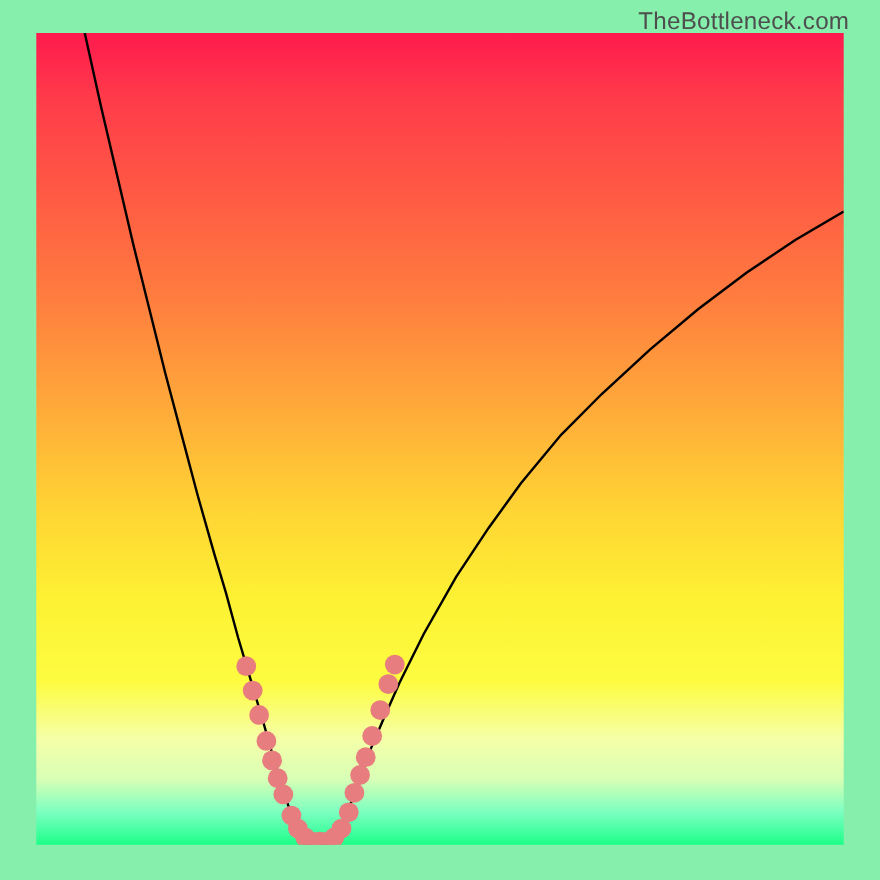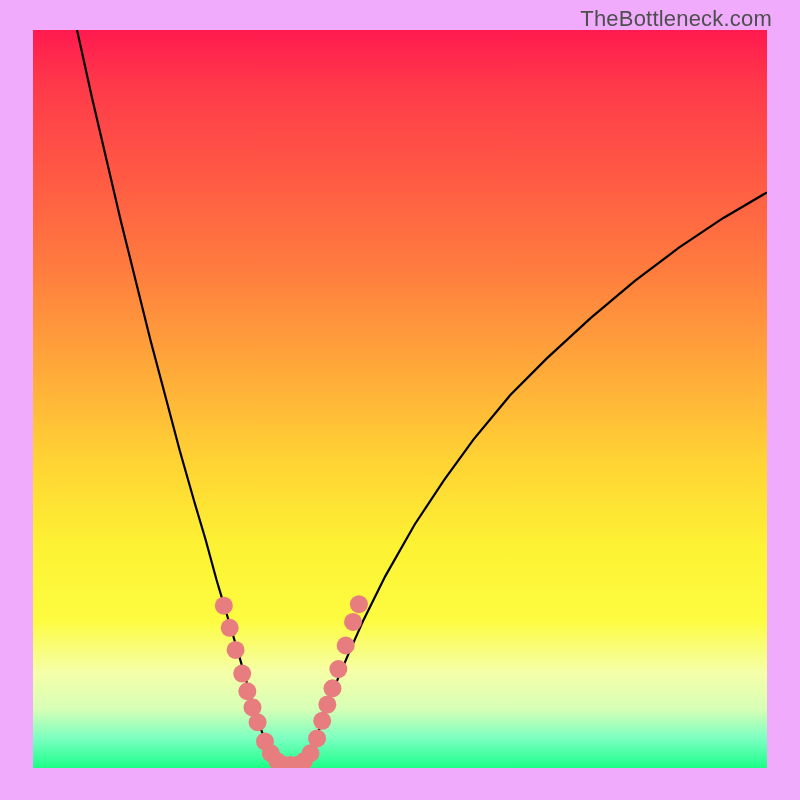--- a/index.html
+++ b/index.html
@@ -1,16 +1,16 @@
 <!DOCTYPE html>
 <html><head>
 <meta charset="utf-8">
 <style>
   html,body{margin:0;padding:0;width:800px;height:800px;overflow:hidden;background:#000;font-family:Arial, sans-serif}
-  .stage{position:relative;width:800px;height:800px;background:#f0abfc}
+  .stage{position:relative;width:800px;height:800px;background:#86efac}
   .gradient{
     position:absolute;
     left:33px;top:30px;
     width:734px;height:738px;
     background:linear-gradient(to bottom,
       #ff1a4e 0%,
       #ff3b4a 8%,
       #ff5a44 20%,
       #ff7b3f 32%,
       #ffa63a 45%,

